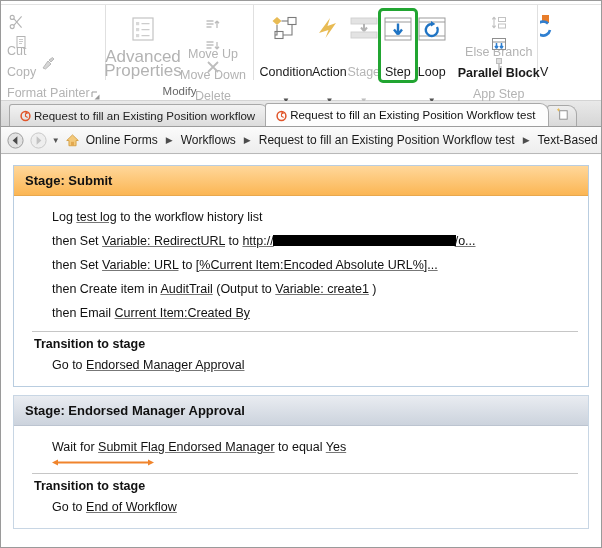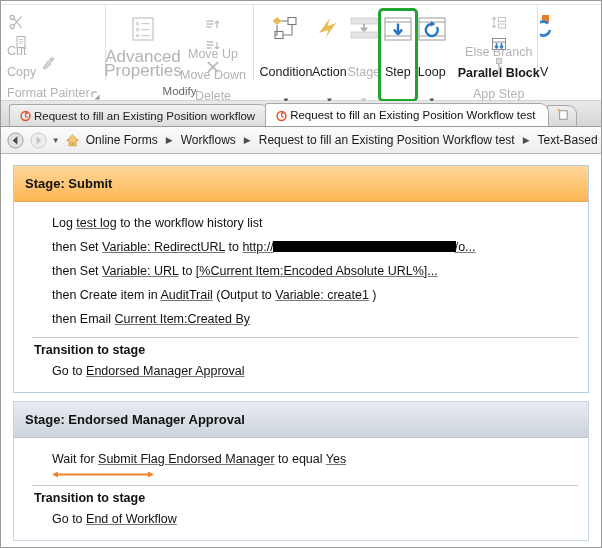--- a/index.html
+++ b/index.html
@@ -180,21 +180,21 @@
     overflow: hidden;
   }
 
   .stage {
     background: #ffffff;
     border: 1px solid #c8d6e4;
     margin-bottom: 8px;
   }
   .stage.sel { border-color: #b9cde0; }
   .stage-hdr {
-    height: 36px;
+    height: 30px;
     display: flex; align-items: center;
     padding-left: 11px;
     font-size: 13px;
     font-weight: bold;
     color: #111;
     border-bottom: 1px solid #d8d8d8;
   }
   .stage-hdr.orange { background: linear-gradient(#ffd79a, #fbb654); border-bottom-color:#e8a84e; }
   .stage-hdr.grey   { background: linear-gradient(#e9ecf1, #ccd3dd); border-bottom-color:#bcc4d0; }
   .stage-body { padding: 9px 10px 9px 18px; }
@@ -370,21 +370,21 @@
             <svg viewBox="0 0 34 32" width="34" height="32">
               <rect x="4" y="4" width="26" height="6" fill="#e3e3e3" stroke="#cfcfcf" stroke-width="0.9"></rect>
               <rect x="4" y="18" width="26" height="6" fill="#e3e3e3" stroke="#cfcfcf" stroke-width="0.9"></rect>
               <path d="M17 10 V17 M17 17 L14 13.5 M17 17 L20 13.5" stroke="#b4b4b4" stroke-width="2" fill="none"></path>
             </svg>
           </span>
           <span class="lbl">Stage</span>
           <span class="caret">▼</span>
         </div>
 
-        <div class="big-btn highlight-box" style="height:88px;">
+        <div class="big-btn highlight-box" style="height:69px;">
           <span class="bigic">
             <svg viewBox="0 0 34 32" width="34" height="32">
               <rect x="4" y="4" width="26" height="22" fill="#fff" stroke="#9b9b9b" stroke-width="1"></rect>
               <path d="M4 8 H30" stroke="#9b9b9b" stroke-width="1"></path>
               <path d="M4 22 H30" stroke="#9b9b9b" stroke-width="1"></path>
               <path d="M17 9.5 V20 M17 20.5 L13 15.5 M17 20.5 L21 15.5" stroke="#1f74c4" stroke-width="2.4" fill="none"></path>
             </svg>
           </span>
           <span class="lbl">Step</span>
         </div>

